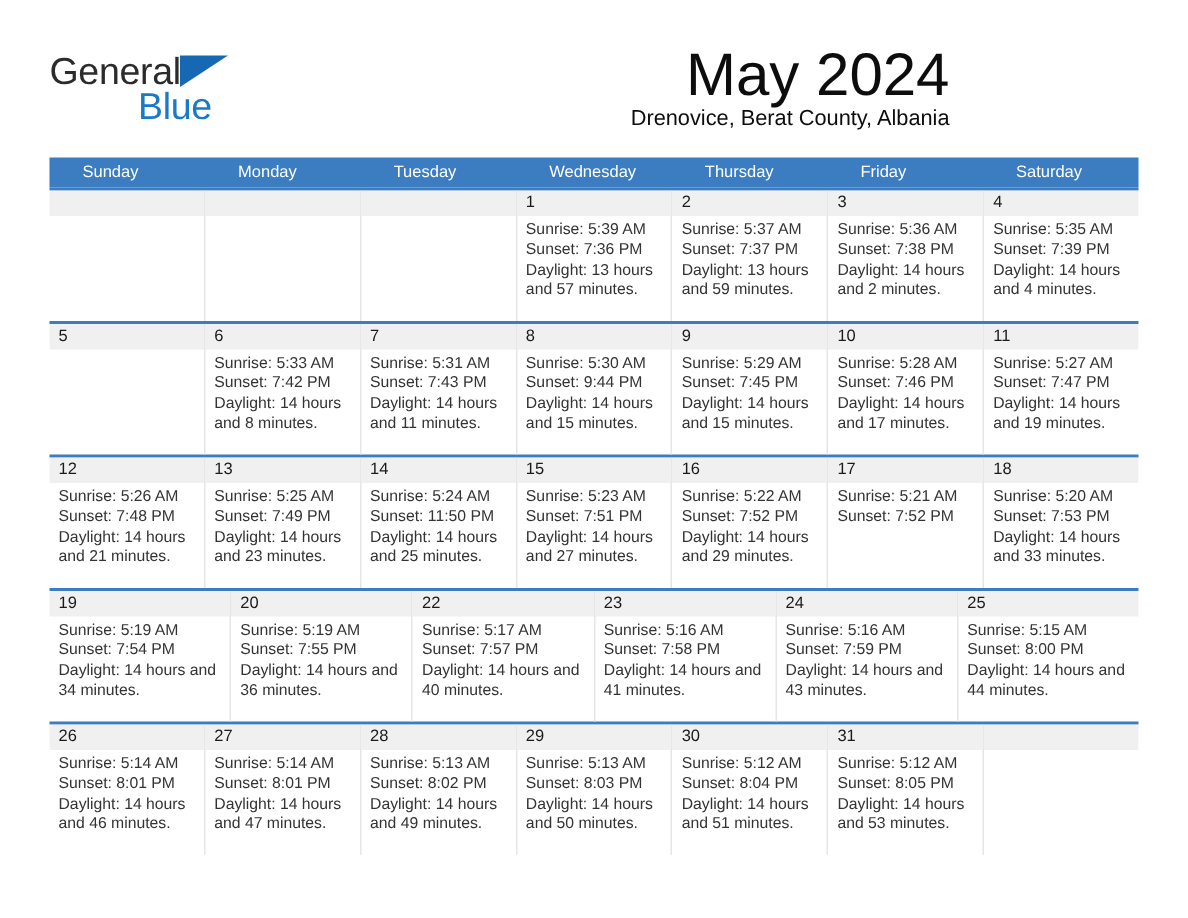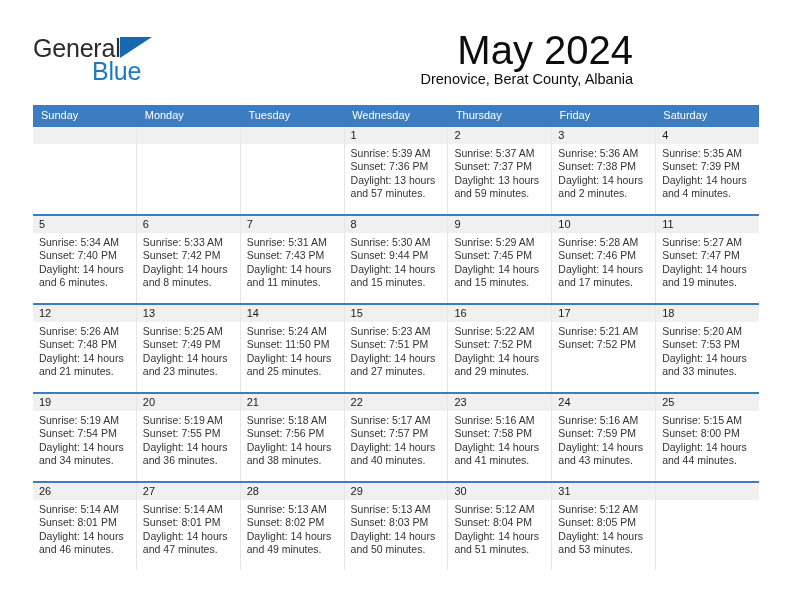--- a/index.html
+++ b/index.html
@@ -96,21 +96,21 @@
   .weekday-row {
     display: flex;
     background: #3b7dc0;
     height: 20px;
   }
   .weekday {
     flex: 1 1 0;
     color: #ffffff;
     font-size: 11px;
     line-height: 20px;
-    padding-left: 8px;
+    padding-left: 22px;
     box-sizing: border-box;
     white-space: nowrap;
   }
   .week {
     border-top: 2px solid #3b7dc0;
   }
   .week:first-of-type {
     border-top: none;
   }
   .week-inner {
@@ -240,25 +240,20 @@
             <div class="wrap">Daylight: 14 hours and 4 minutes.</div>
           </div>
         </div>
       </div>
     </div>
 
     <div class="week">
       <div class="week-inner">
         <div class="day-cell">
           <div class="day-number">5</div>
-          <div class="day-info">
-            <div>Sunrise: 5:34 AM</div>
-            <div>Sunset: 7:40 PM</div>
-            <div class="wrap">Daylight: 14 hours and 6 minutes.</div>
-          </div>
         </div>
         <div class="day-cell">
           <div class="day-number">6</div>
           <div class="day-info">
             <div>Sunrise: 5:33 AM</div>
             <div>Sunset: 7:42 PM</div>
             <div class="wrap">Daylight: 14 hours and 8 minutes.</div>
           </div>
         </div>
         <div class="day-cell">
@@ -376,28 +371,20 @@
         </div>
         <div class="day-cell">
           <div class="day-number">20</div>
           <div class="day-info">
             <div>Sunrise: 5:19 AM</div>
             <div>Sunset: 7:55 PM</div>
             <div class="wrap">Daylight: 14 hours and 36 minutes.</div>
           </div>
         </div>
         <div class="day-cell">
-          <div class="day-number">21</div>
-          <div class="day-info">
-            <div>Sunrise: 5:18 AM</div>
-            <div>Sunset: 7:56 PM</div>
-            <div class="wrap">Daylight: 14 hours and 38 minutes.</div>
-          </div>
-        </div>
-        <div class="day-cell">
           <div class="day-number">22</div>
           <div class="day-info">
             <div>Sunrise: 5:17 AM</div>
             <div>Sunset: 7:57 PM</div>
             <div class="wrap">Daylight: 14 hours and 40 minutes.</div>
           </div>
         </div>
         <div class="day-cell">
           <div class="day-number">23</div>
           <div class="day-info">

